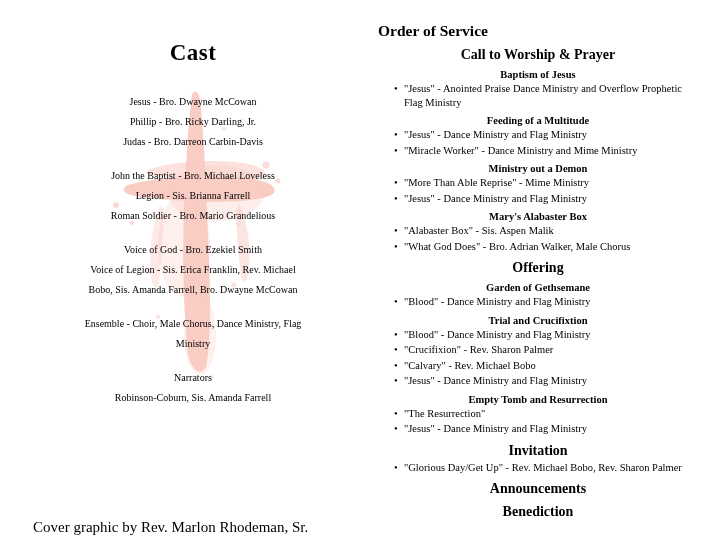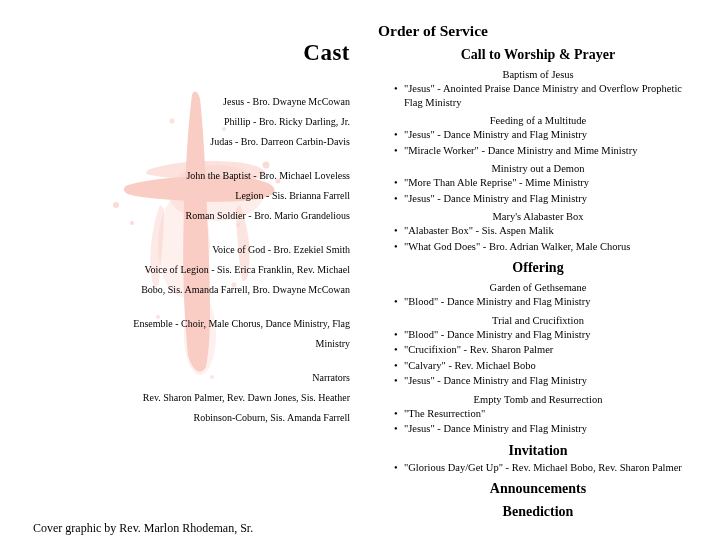--- a/index.html
+++ b/index.html
@@ -29,25 +29,25 @@
     width: 230px;
     height: 300px;
     pointer-events: none;
     z-index: 0;
     opacity: 0.9;
   }
 
   
   .left-col {
     position: absolute;
-    left: 20px;
+    left: 28px;
     top: 40px;
     width: 330px;
     z-index: 2;
-    text-align: right;
+    text-align: center;
   }
   .cast-title {
     font-size: 23px;
     font-weight: bold;
     margin: 0 0 26px 0;
     letter-spacing: 0.5px;
   }
   .cast-block {
     font-size: 10px;
     line-height: 20px;
@@ -72,21 +72,21 @@
   }
   .section-major {
     text-align: center;
     font-size: 14px;
     font-weight: bold;
     margin: 7px 0 2px 0;
   }
   .section-minor {
     text-align: center;
     font-size: 10.5px;
-    font-weight: normal;
+    font-weight: bold;
     margin: 6px 0 2px 0;
   }
   ul.items {
     list-style: none;
     margin: 0 0 0 0;
     padding: 0 0 0 16px;
   }
   ul.items li {
     font-size: 10.5px;
     line-height: 13.5px;
@@ -100,21 +100,21 @@
     left: 0;
     top: 0;
     font-size: 10.5px;
   }
 
   
   .footer {
     position: absolute;
     left: 33px;
     bottom: 22px;
-    font-size: 12px;
+    font-size: 15px;
     z-index: 2;
   }
 </style>
 </head>
 <body>
 
 <div class="page">
 
   <svg class="watermark" viewBox="0 0 230 300" xmlns="http://www.w3.org/2000/svg">
     <g fill="#f7bcb2" opacity="0.85">
@@ -161,21 +161,20 @@
       <span class="cast-line">Bobo, Sis. Amanda Farrell, Bro. Dwayne McCowan</span>
     </div>
 
     <div class="cast-block">
       <span class="cast-line">Ensemble - Choir, Male Chorus, Dance Ministry, Flag</span>
       <span class="cast-line">Ministry</span>
     </div>
 
     <div class="cast-block">
       <span class="cast-line">Narrators</span>
-      <span class="cast-line">Rev. Sharon Palmer, Rev. Dawn Jones, Sis. Heather</span>
       <span class="cast-line">Robinson-Coburn, Sis. Amanda Farrell</span>
     </div>
   </div>
 
   <div class="right-col">
     <div class="oos-title">Order of Service</div>
 
     <div class="section-major">Call to Worship &amp; Prayer</div>
 
     <div class="section-minor">Baptism of Jesus</div>

